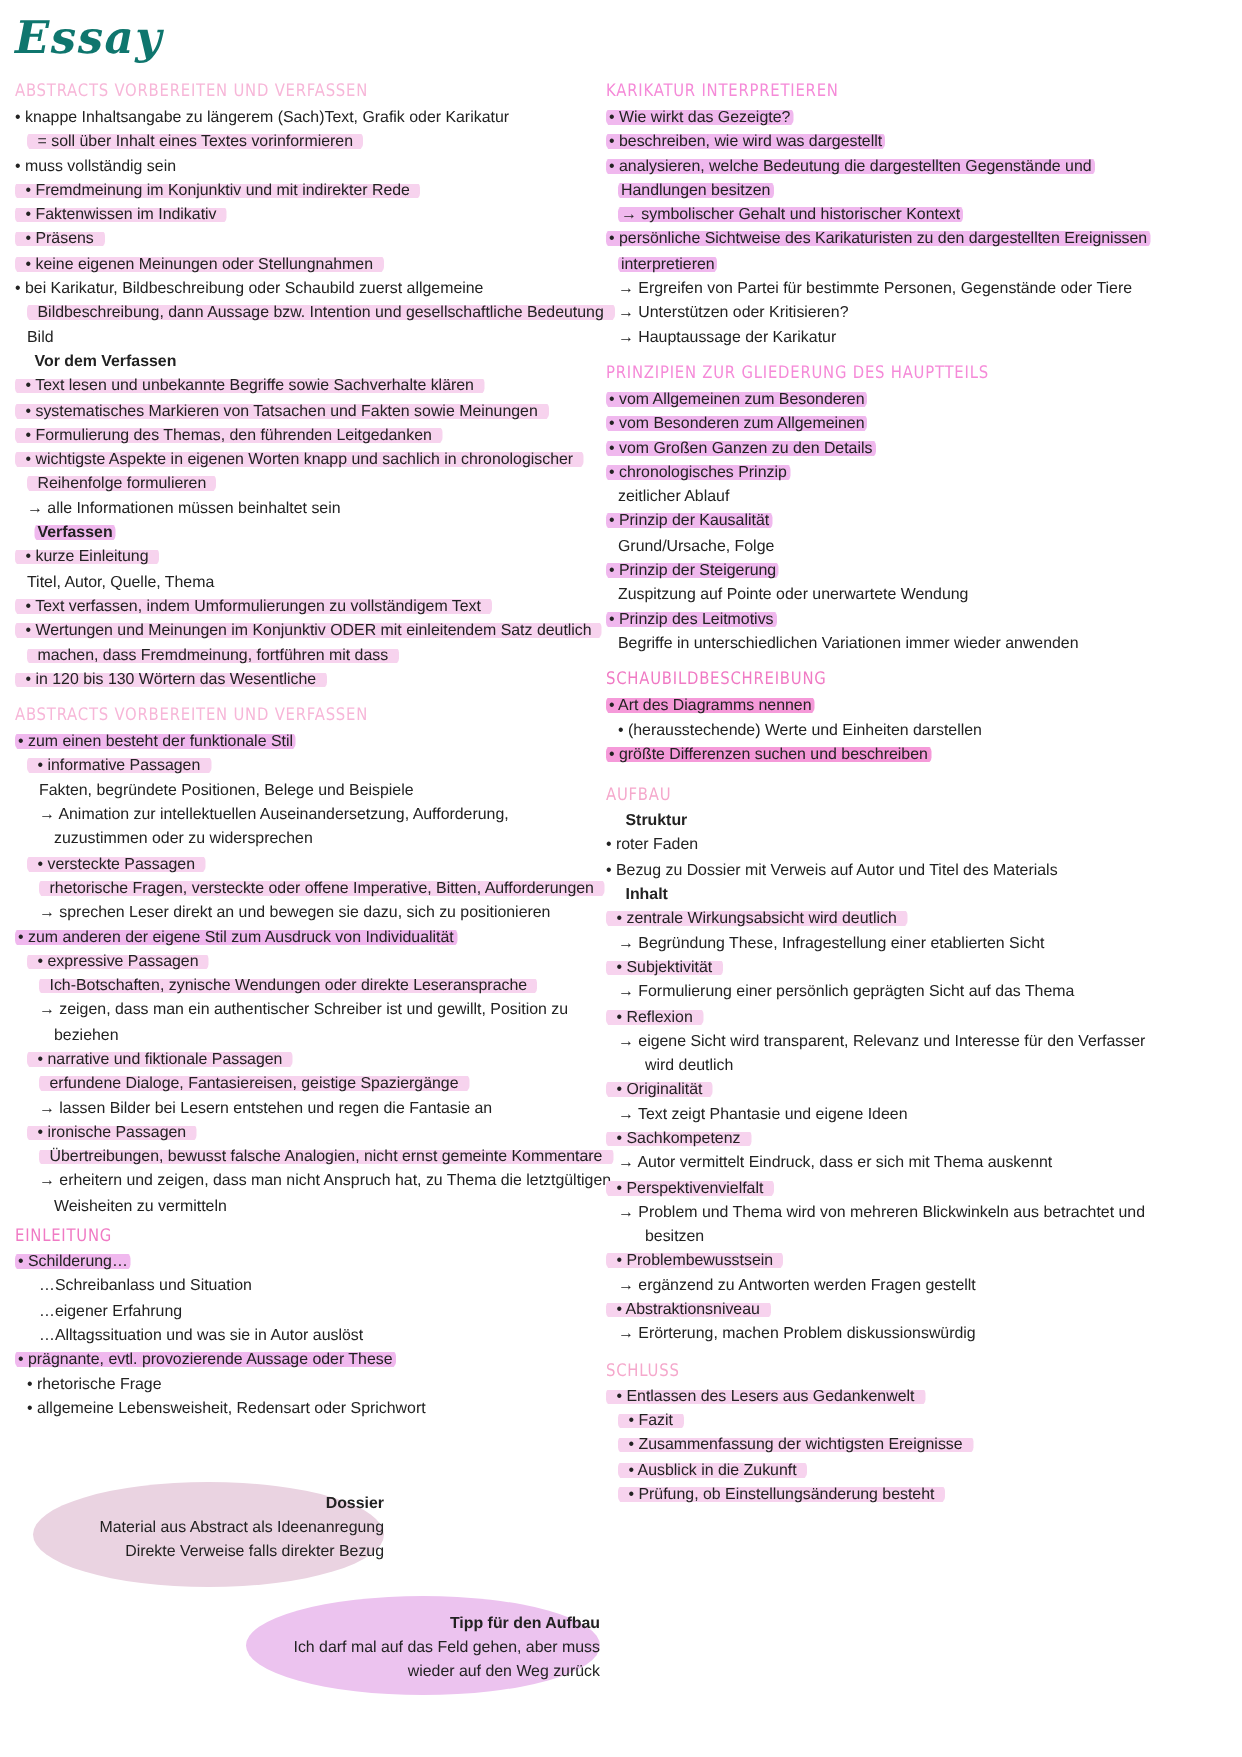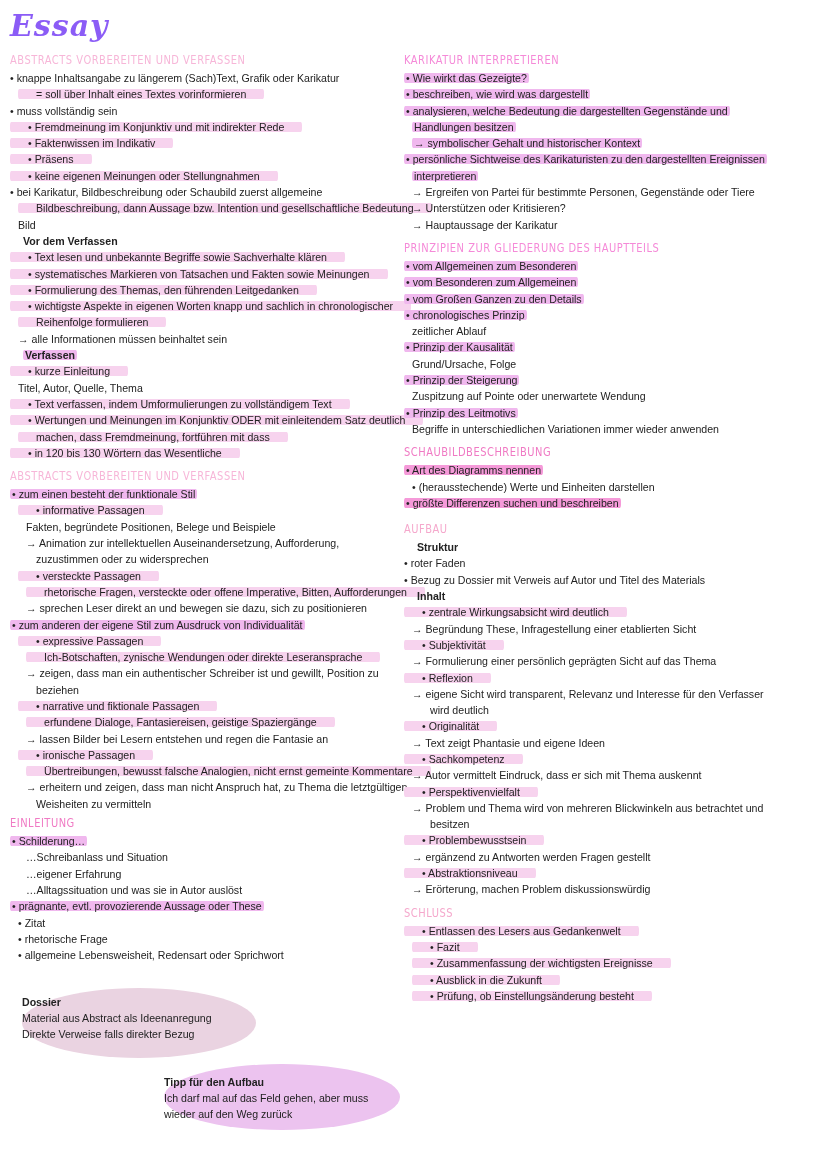--- a/index.html
+++ b/index.html
@@ -1,35 +1,35 @@
 <!DOCTYPE html>
 <html><head>
 <meta charset="utf-8">
 <style>
   html,body{margin:0;padding:0;background:#fff;}
   body{width:828px;height:1171px;position:relative;overflow:hidden;font-family:"Liberation Sans",sans-serif;color:#222;font-size:10.6px;}
-  .title{position:absolute;left:10px;top:8px;font-family:"DejaVu Serif",serif;font-style:italic;font-weight:bold;font-size:30px;color:#8b5cf6;letter-spacing:1px;}
+  .title{position:absolute;left:10px;top:8px;font-family:"DejaVu Serif",serif;font-style:italic;font-weight:bold;font-size:30px;color:#0f766e;letter-spacing:1px;}
   .col{position:absolute;top:52px;}
   .col.left{left:10px;width:400px;}
   .col.right{left:404px;width:390px;}
   .h{font-family:"DejaVu Sans",sans-serif;font-size:11.5px;letter-spacing:0.6px;text-transform:uppercase;margin:0 0 2px 0;line-height:16px;font-weight:normal;transform:scaleX(0.86);transform-origin:left;white-space:nowrap;}
   .h.c1{color:#f7b6d8;}
   .h.c2{color:#f58ad8;}
   .h.c3{color:#f07ac4;}
   .h.c4{color:#f5a8cc;}
   .ln{line-height:16.3px;white-space:nowrap;}
   .ln.i1{padding-left:8px;}
   .ln.i2{padding-left:16px;}
   .ln.i3{padding-left:26px;}
   .bold{font-weight:bold;margin-left:13px;}
-  .hl{background:linear-gradient(transparent 12%,#f7d3ee 12%,#f7d3ee 92%,transparent 92%);border-radius:4px;padding:0 18px;}
+  .hl{background:linear-gradient(transparent 12%,#f7d3ee 12%,#f7d3ee 92%,transparent 92%);border-radius:4px;padding:0 7px;}
   .hl2{background:linear-gradient(transparent 10%,#f0b8ee 10%,#f0b8ee 92%,transparent 92%);border-radius:4px;padding:0 2px;text-align:center;}
   .hl3{background:linear-gradient(transparent 10%,#f59ad9 10%,#f59ad9 92%,transparent 92%);border-radius:4px;padding:0 2px;}
   .gap{height:7px;}
-  .bubble{position:absolute;text-align:left;font-size:10.6px;line-height:16px;border-radius:50%;}
+  .bubble{position:absolute;text-align:right;font-size:10.6px;line-height:16px;border-radius:50%;}
   .bubble .bt{font-weight:bold;}
   .b1{left:22px;top:988px;width:234px;height:70px;background:#ead3e1;padding-top:6px;box-sizing:border-box;}
   .b2{left:164px;top:1064px;width:236px;height:66px;background:#ecc3ef;padding-top:10px;box-sizing:border-box;}
 </style>
 </head>
 <body>
 
 <div class="title">Essay</div>
 
 <div class="col left">
@@ -88,21 +88,20 @@
   </div>
   <div class="gap" style="height:3px"></div>
 
   <div>
     <div class="h c3">Einleitung</div>
     <div class="ln"><span class="hl2">• Schilderung…</span></div>
     <div class="ln i2">…Schreibanlass und Situation</div>
     <div class="ln i2">…eigener Erfahrung</div>
     <div class="ln i2">…Alltagssituation und was sie in Autor auslöst</div>
     <div class="ln"><span class="hl2">• prägnante, evtl. provozierende Aussage oder These</span></div>
-    <div class="ln i1">• Zitat</div>
     <div class="ln i1">• rhetorische Frage</div>
     <div class="ln i1">• allgemeine Lebensweisheit, Redensart oder Sprichwort</div>
   </div>
 </div>
 
 <div class="col right">
 
   <div>
     <div class="h c2">Karikatur interpretieren</div>
     <div class="ln"><span class="hl2">• Wie wirkt das Gezeigte?</span></div>

